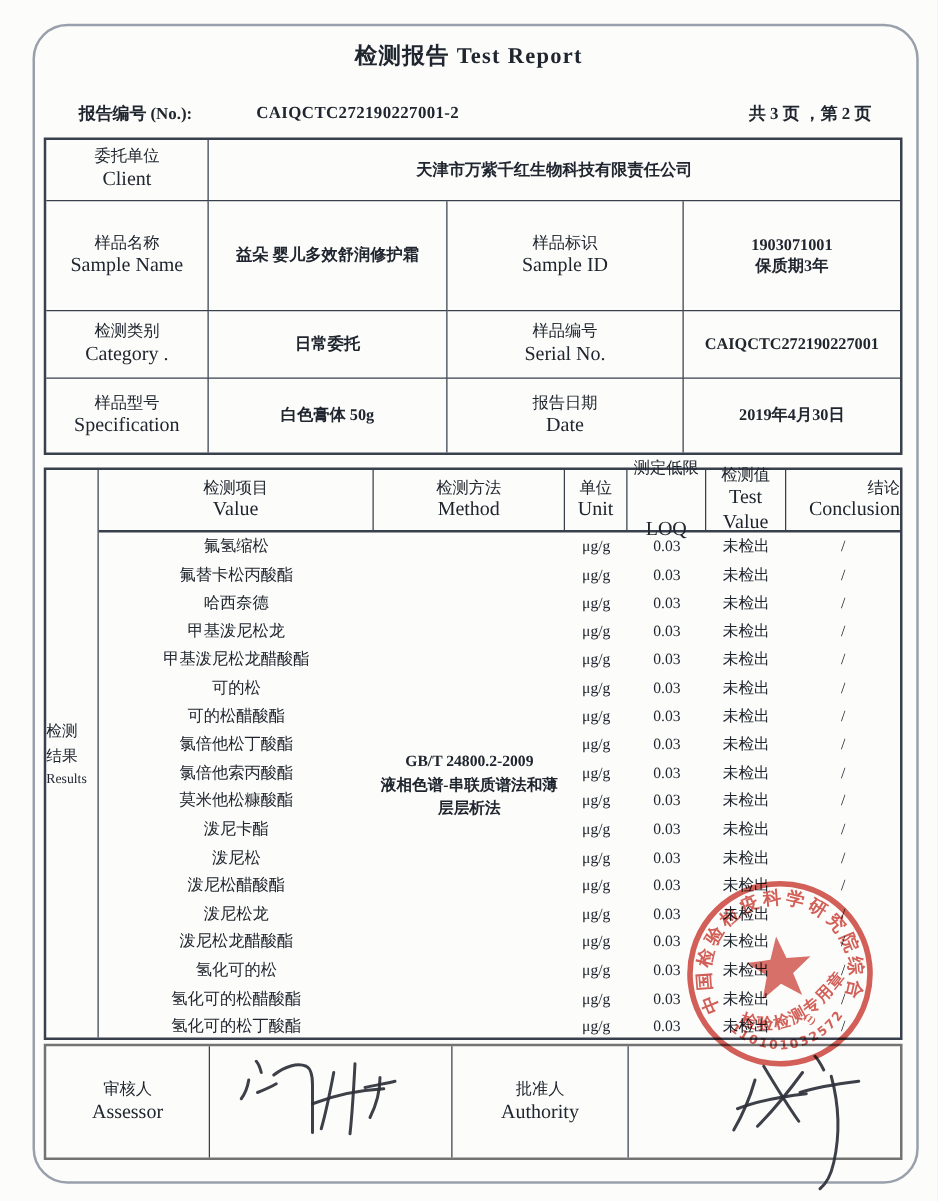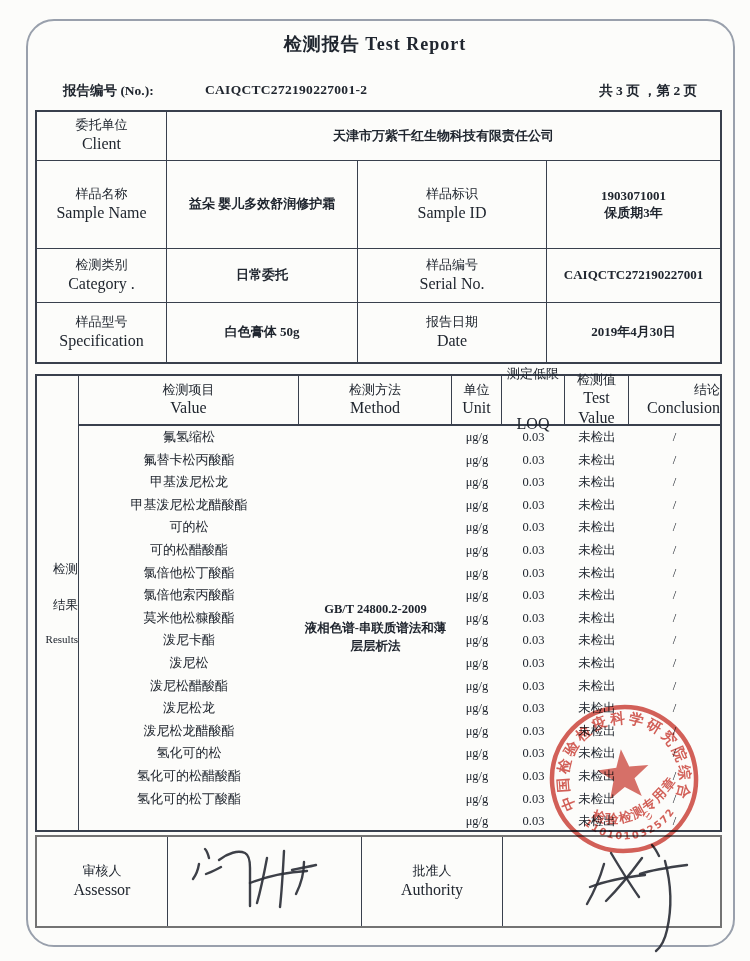--- a/index.html
+++ b/index.html
@@ -26,21 +26,21 @@
   .span3{grid-column:2/5;}
   .cn{font-size:13px;}
   .en{font-size:16px;}
   .val{font-size:13px;font-weight:bold;}
 
   
   .rtable{position:absolute;left:35px;top:374px;width:687px;height:458px;
        border:2px solid #39404d;box-sizing:border-box;}
   .rt-side{position:absolute;left:0;top:0;width:42px;height:100%;
        border-right:1.2px solid #39404d;display:flex;flex-direction:column;
-       align-items:flex-end;justify-content:center;gap:19px;font-size:12.5px;box-sizing:border-box;}
+       align-items:flex-start;justify-content:center;gap:3px;font-size:12.5px;box-sizing:border-box;}
   .rt-side .en{font-size:11px;}
   .rt-main{position:absolute;left:42px;top:0;right:0;height:100%;}
   .rt-header{position:absolute;left:0;top:0;width:100%;height:50px;
        border-bottom:2px solid #39404d;display:flex;box-sizing:border-box;}
   .rt-hcell{display:flex;flex-direction:column;align-items:center;justify-content:center;
        line-height:1.25;border-right:1.2px solid #39404d;box-sizing:border-box;text-align:center;}
   .rt-hcell:last-child{border-right:none;align-items:flex-end;}
   .w-items{width:220px;}.w-method{width:153px;}.w-unit{width:50px;}
   .w-loq{width:63px;gap:32px;}.w-tval{width:64px;}.w-concl{flex:1;}
   .rt-body{position:absolute;left:0;top:50px;right:0;bottom:0;}
@@ -163,20 +163,21 @@
         </div>
         <div class="rt-hcell w-concl">
           <span class="cn">结论</span>
           <span class="en">Conclusion</span>
         </div>
       </div>
       <div class="rt-body">
         <div class="rt-col col-items">
             <div class="rt-row">氟氢缩松</div>
             <div class="rt-row">氟替卡松丙酸酯</div>
+            <div class="rt-row">哈西奈德</div>
             <div class="rt-row">甲基泼尼松龙</div>
             <div class="rt-row">甲基泼尼松龙醋酸酯</div>
             <div class="rt-row">可的松</div>
             <div class="rt-row">可的松醋酸酯</div>
             <div class="rt-row">氯倍他松丁酸酯</div>
             <div class="rt-row">氯倍他索丙酸酯</div>
             <div class="rt-row">莫米他松糠酸酯</div>
             <div class="rt-row">泼尼卡酯</div>
             <div class="rt-row">泼尼松</div>
             <div class="rt-row">泼尼松醋酸酯</div>

